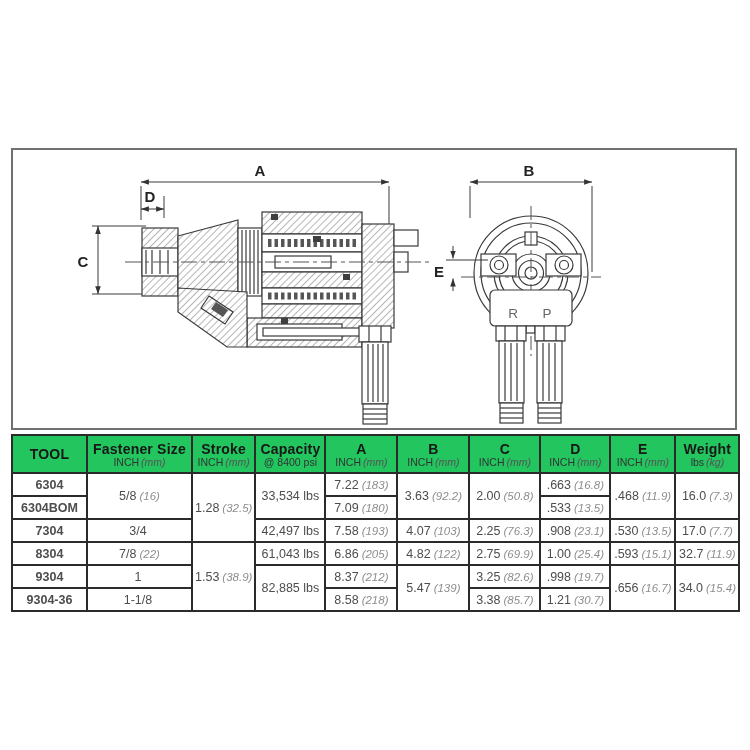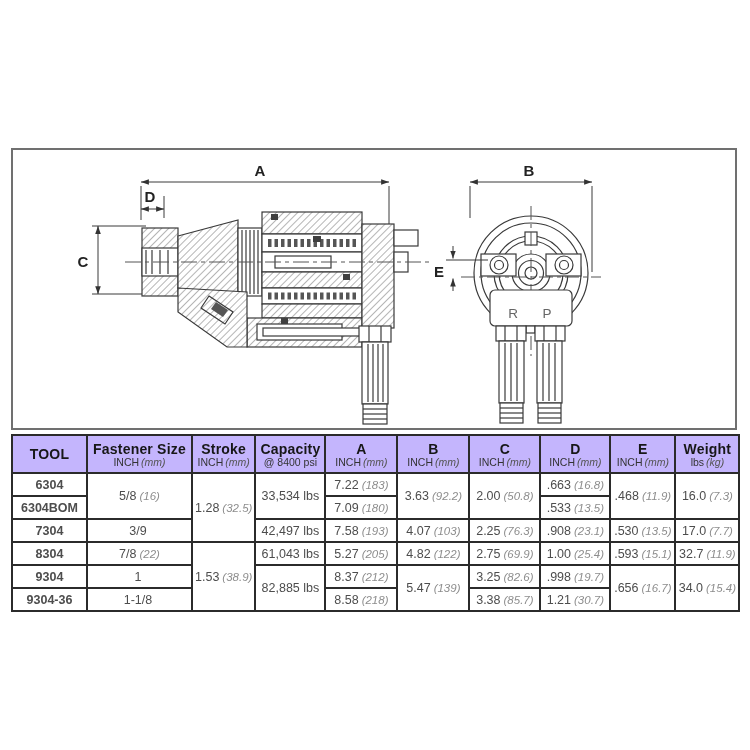--- a/index.html
+++ b/index.html
@@ -2,21 +2,21 @@
 <html><head>
 <meta charset="utf-8">
 <style>
   html,body{margin:0;padding:0;background:#fff;}
   body{position:relative;width:750px;height:750px;font-family:"Liberation Sans",sans-serif;overflow:hidden;}
   .drawing-frame{position:absolute;left:11px;top:148px;width:722px;height:278px;border:2px solid #707070;background:#fff;}
   .drawing-frame svg{display:block;}
 
   table.spec{position:absolute;left:11px;top:434px;border-collapse:collapse;table-layout:fixed;border:2px solid #1f1f1f;}
   table.spec th,table.spec td{border:2px solid #2b2b2b;text-align:center;vertical-align:middle;padding:0 2px;overflow:hidden;white-space:nowrap;}
-  table.spec thead th{background:#c4b5fd;height:36px;margin-top:12px;}
+  table.spec thead th{background:#22c55e;height:36px;margin-top:12px;}
   .th-main{display:block;font-size:14px;line-height:16px;font-weight:bold;color:#171717;letter-spacing:.2px;}
   .th-sub{display:block;font-size:10.5px;line-height:11px;font-weight:normal;color:#333;}
   .th-sub .it{font-style:italic;color:#555;margin-left:2px;}
   table.spec td{height:21px;font-size:12.5px;color:#4d4d4d;background:#fff;}
   td.tool{background:#d6d6d6;font-weight:bold;font-size:13.5px;color:#141414;}
   td.val .m{font-style:italic;font-size:11.5px;color:#8d8d8d;margin-left:3px;margin-top:8px;}
   td.cap{font-size:12.5px;color:#4d4d4d;}
 </style>
 </head>
 <body>
@@ -249,35 +249,35 @@
       <td class="val" rowspan="2"><span>.468</span><i class="m">(11.9)</i></td>
       <td class="val" rowspan="2"><span>16.0</span><i class="m">(7.3)</i></td>
     </tr>
     <tr>
       <td class="tool">6304BOM</td>
       <td class="val"><span>7.09</span><i class="m">(180)</i></td>
       <td class="val"><span>.533</span><i class="m">(13.5)</i></td>
     </tr>
     <tr>
       <td class="tool">7304</td>
-      <td class="val"><span>3/9</span><i class="m"></i></td>
+      <td class="val"><span>3/4</span><i class="m"></i></td>
       <td class="cap">42,497 lbs</td>
       <td class="val"><span>7.58</span><i class="m">(193)</i></td>
       <td class="val"><span>4.07</span><i class="m">(103)</i></td>
       <td class="val"><span>2.25</span><i class="m">(76.3)</i></td>
       <td class="val"><span>.908</span><i class="m">(23.1)</i></td>
       <td class="val"><span>.530</span><i class="m">(13.5)</i></td>
       <td class="val"><span>17.0</span><i class="m">(7.7)</i></td>
     </tr>
     <tr>
       <td class="tool">8304</td>
       <td class="val"><span>7/8</span><i class="m">(22)</i></td>
       <td class="val" rowspan="3"><span>1.53</span><i class="m">(38.9)</i></td>
       <td class="cap">61,043 lbs</td>
-      <td class="val"><span>5.27</span><i class="m">(205)</i></td>
+      <td class="val"><span>6.86</span><i class="m">(205)</i></td>
       <td class="val"><span>4.82</span><i class="m">(122)</i></td>
       <td class="val"><span>2.75</span><i class="m">(69.9)</i></td>
       <td class="val"><span>1.00</span><i class="m">(25.4)</i></td>
       <td class="val"><span>.593</span><i class="m">(15.1)</i></td>
       <td class="val"><span>32.7</span><i class="m">(11.9)</i></td>
     </tr>
     <tr>
       <td class="tool">9304</td>
       <td class="val"><span>1</span><i class="m"></i></td>
       <td class="cap" rowspan="2">82,885 lbs</td>

